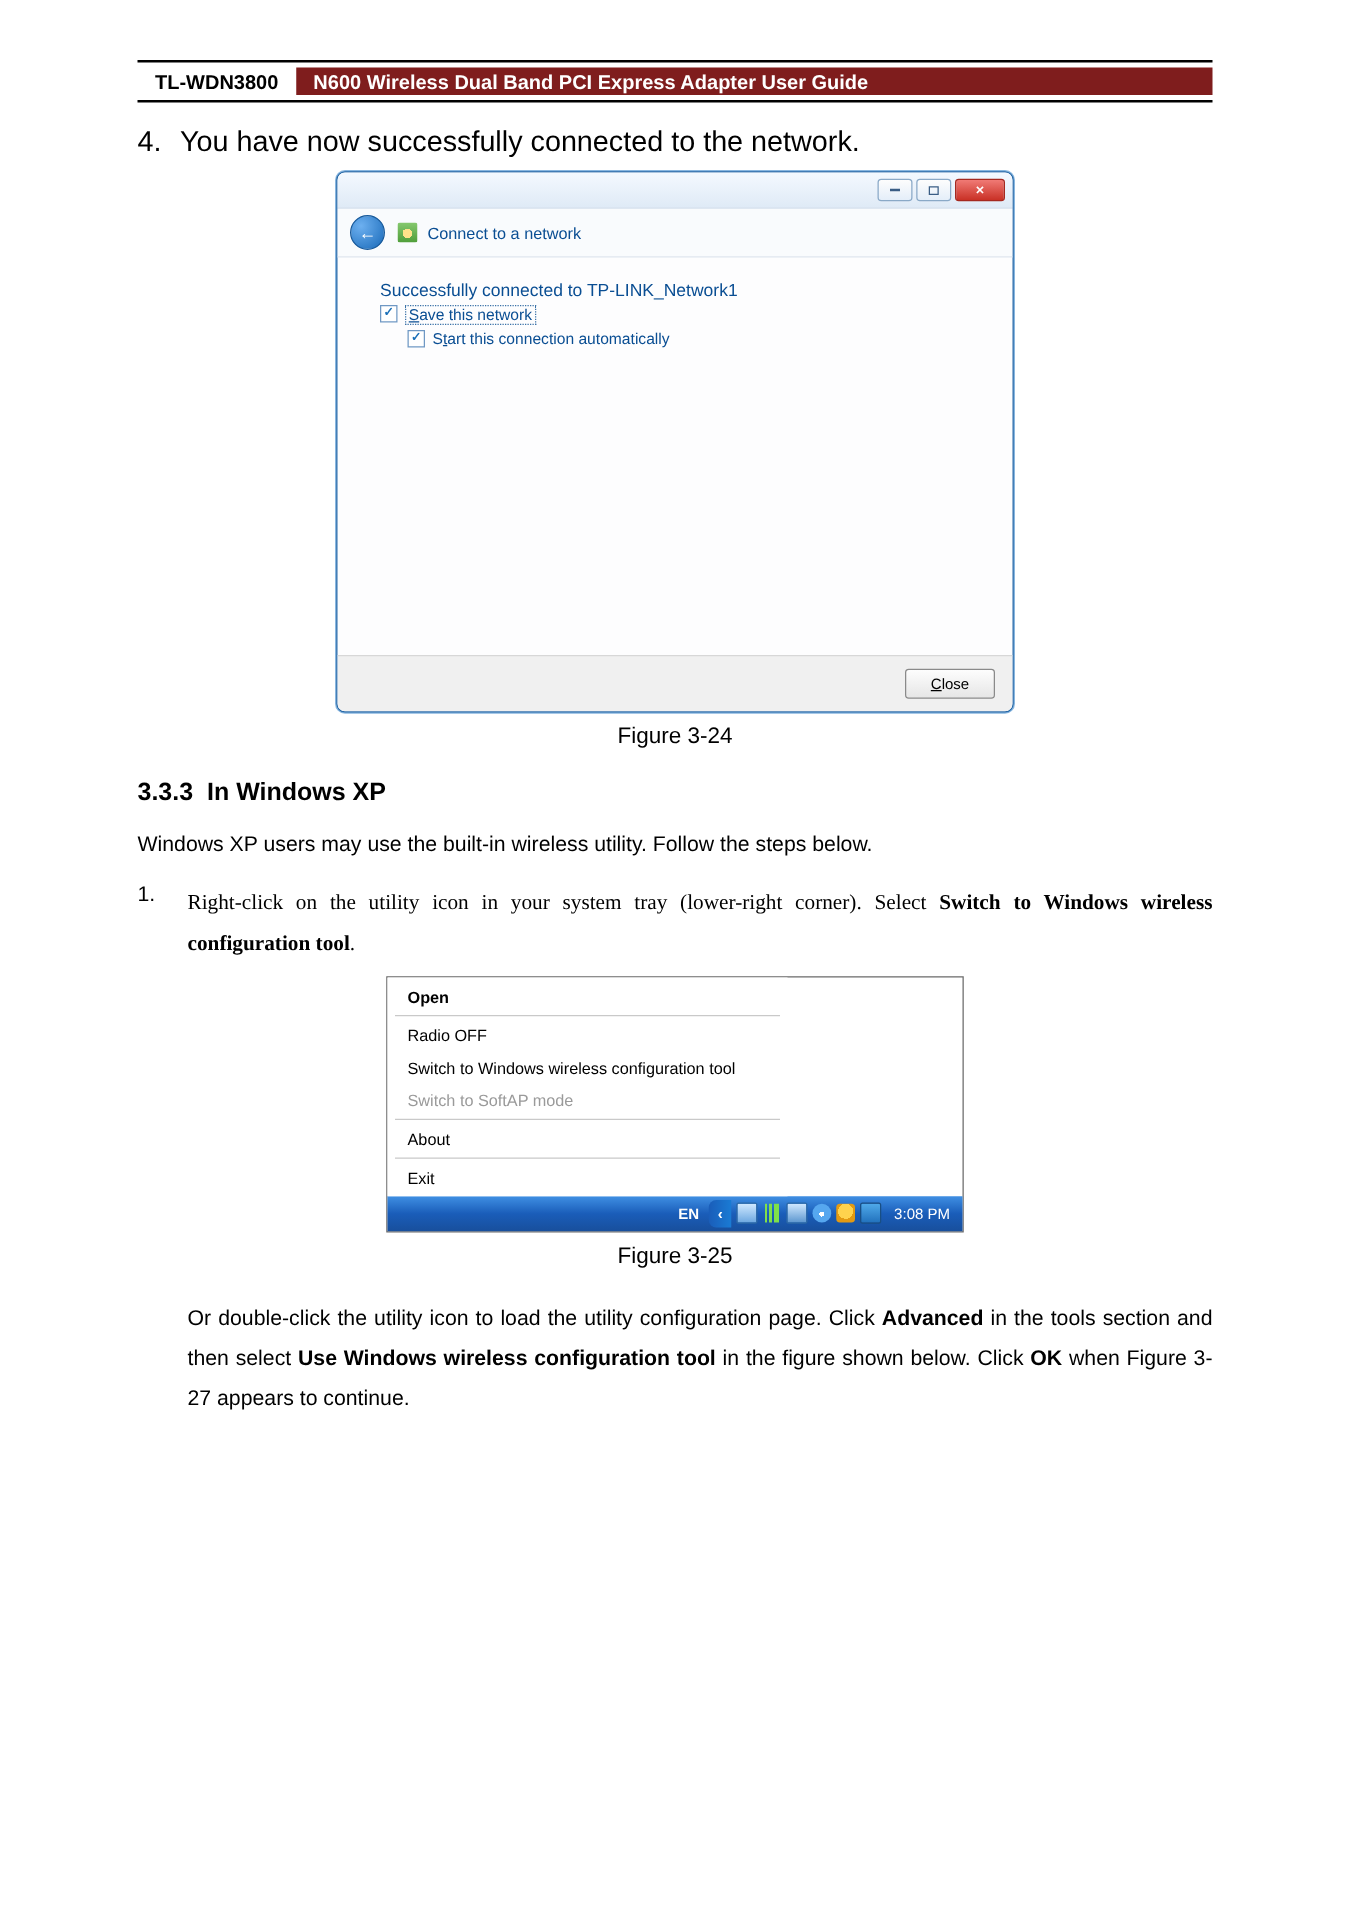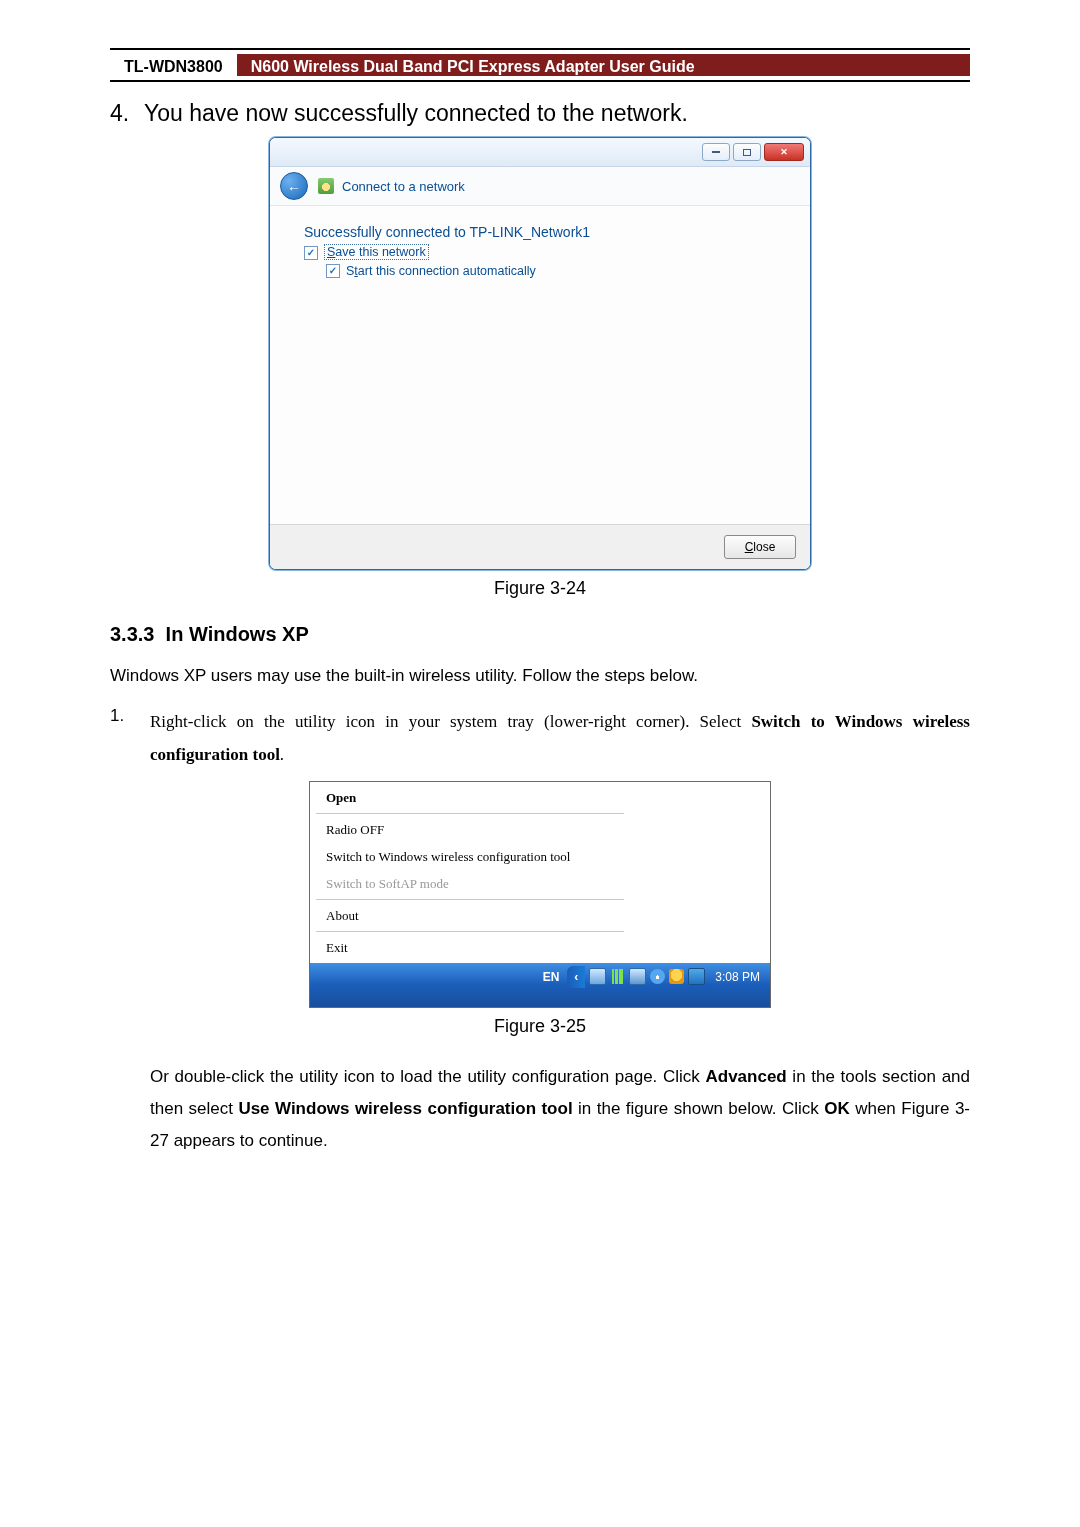--- a/index.html
+++ b/index.html
@@ -143,21 +143,21 @@
     color:#0a4e93;
   }
   .vista-body {
     padding: 18px 24px 10px 34px;
     height: 290px;
     font-size: 13px;
     color:#0a4e93;
   }
   .vista-msg { font-size:14px; }
   .cb-row {
-    display:flex; align-items:flex-end;
+    display:flex; align-items:flex-start;
     margin: 4px 0;
   }
   .cb-row.sub { margin-left: 22px; font-size: 12px; }
   .cb {
     width:12px; height:12px;
     border:1px solid #6f98c4;
     background:#fff;
     margin-right:6px;
     display:inline-flex; align-items:center; justify-content:center;
   }
@@ -193,21 +193,20 @@
   .xp-wrap {
     width: 460px;
     margin: 10px auto 0 auto;
     border: 1px solid #6a6a6a;
     background:#fff;
     font-size: 13px;
   }
   .xp-top {
     display:flex;
     align-items: flex-end;
-    font-family: Liberation Serif, serif;
   }
   .xp-menu {
     flex: 1;
     background:#fff;
     padding: 2px 0;
   }
   .xp-side {
     width: 140px;
     background: linear-gradient(135deg,#1e5faa,#0c3f7c);
     position: relative;
@@ -229,21 +228,21 @@
   .xp-sep {
     height:1px; background:#c9c9c9;
     margin: 2px 6px;
   }
   .xp-taskbar {
     height: 28px;
     background: linear-gradient(#3f8fe3, #1a5db9 50%, #184f9c);
     display:flex; align-items:center;
     color:#fff;
     font-size:12px;
-    padding: 0 6px 16px 0;
+    padding: 0 6px 0 0;
   }
   .xp-taskbar .spacer { flex:1; }
   .xp-lang {
     padding: 2px 4px;
     margin-right: 4px;
     font-weight:bold;
   }
   .tray-divider {
     width: 18px; height: 22px;
     background: linear-gradient(90deg,#1a5db9,#1a7bd4);

